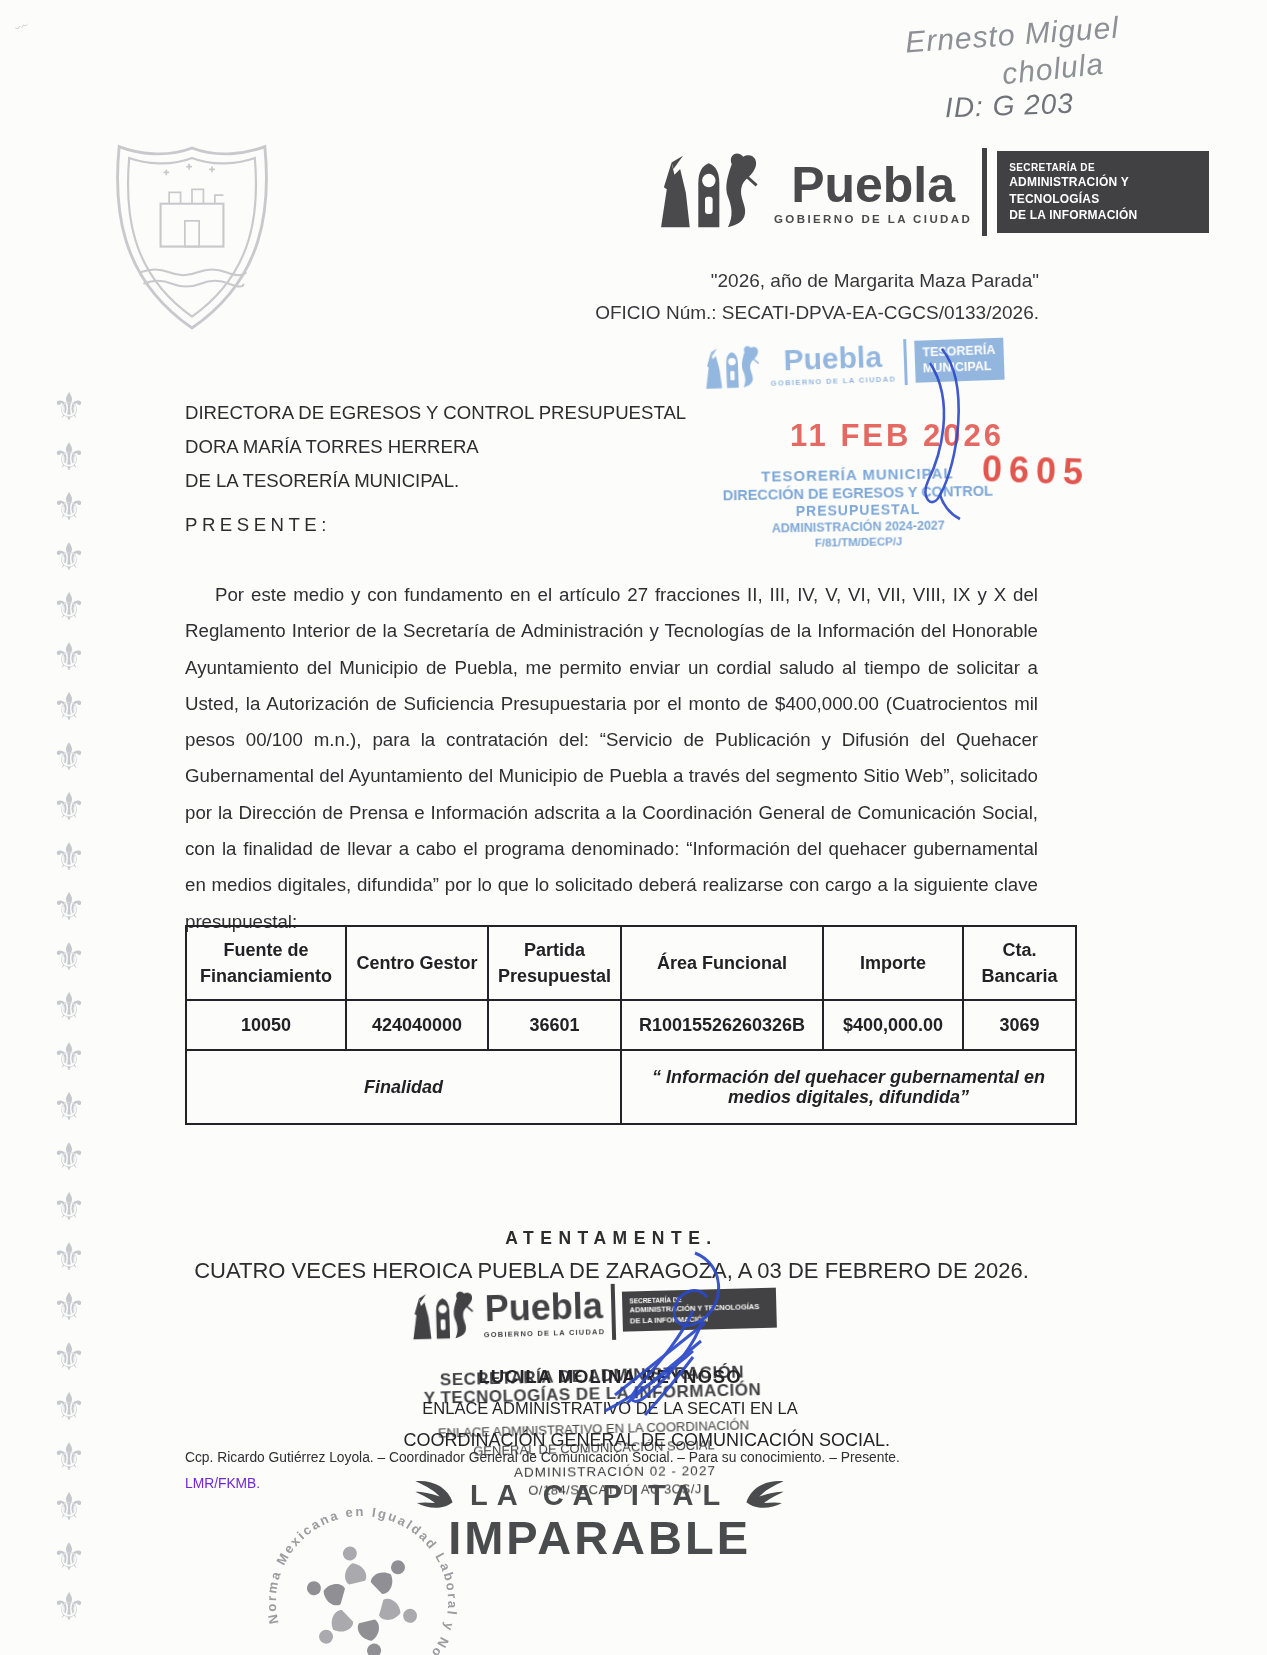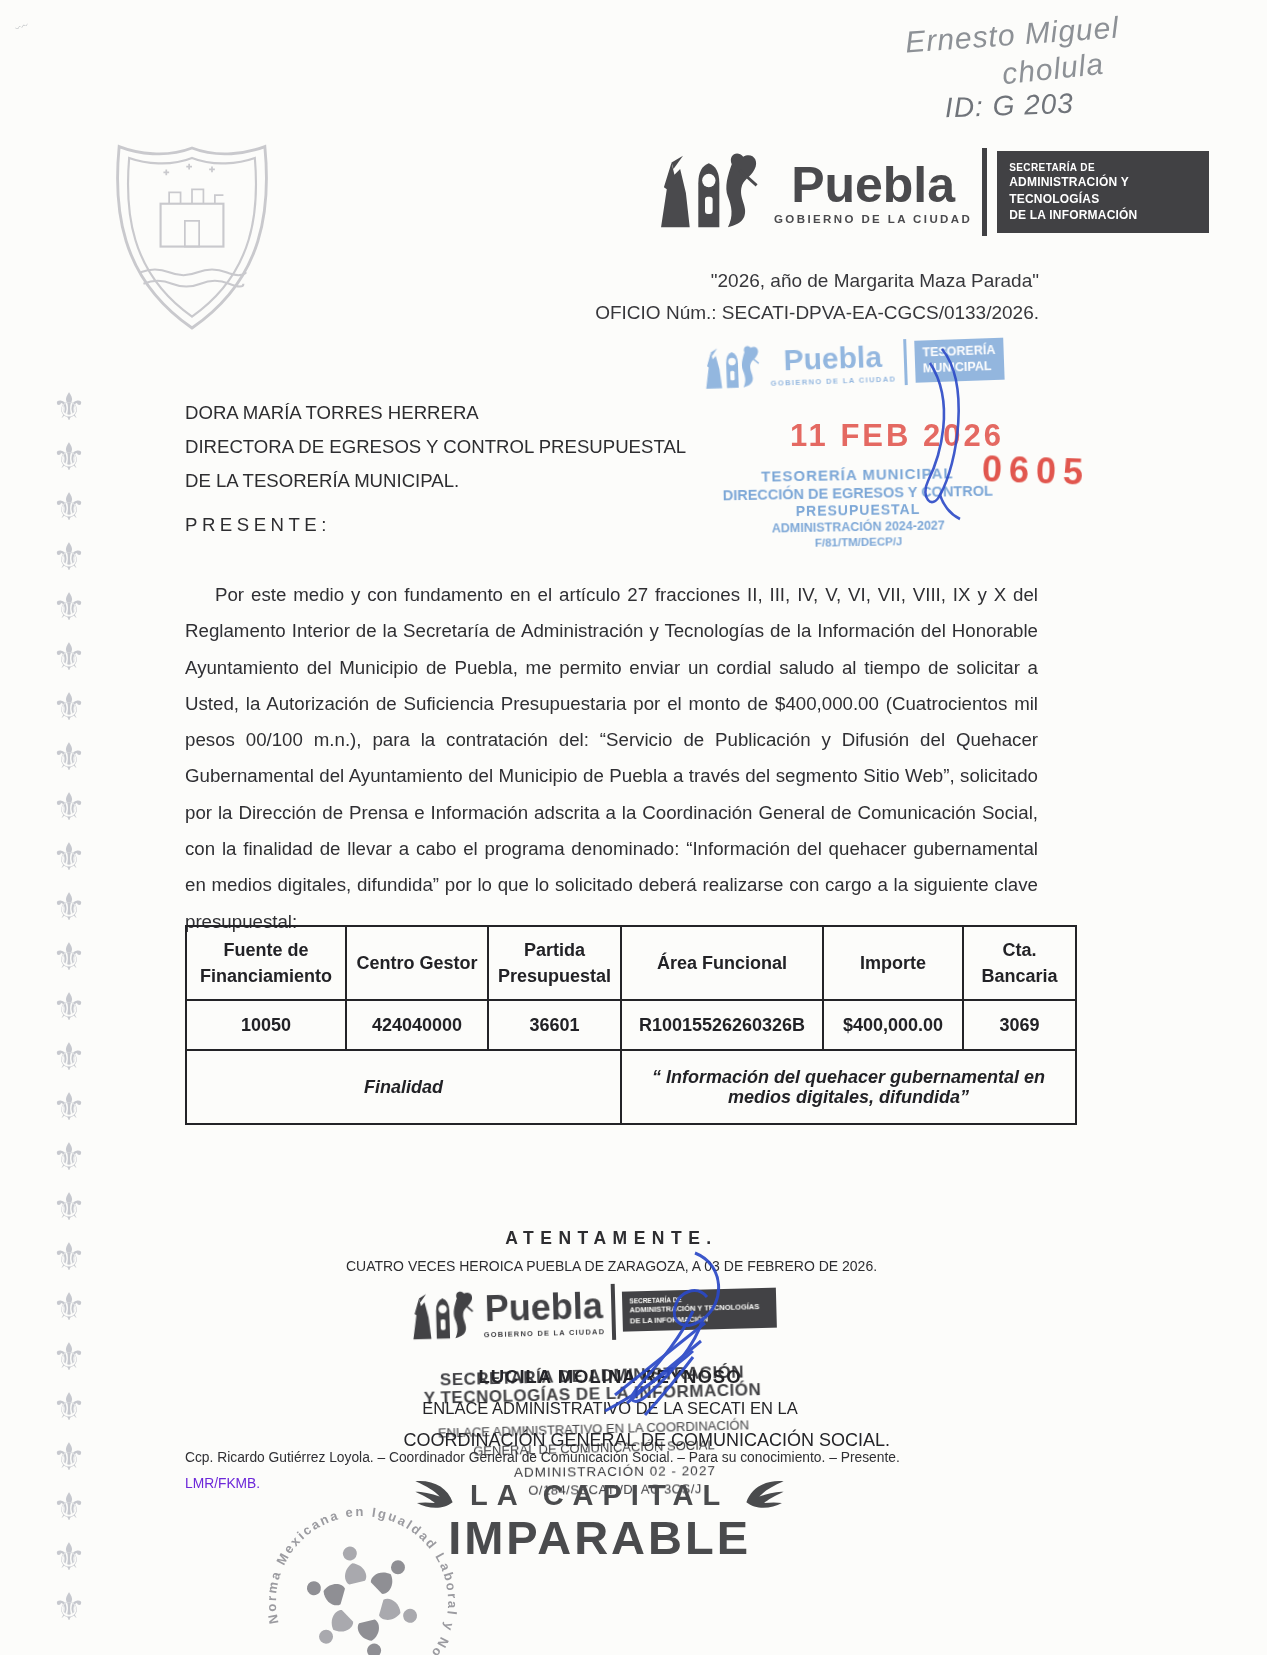--- a/index.html
+++ b/index.html
@@ -73,21 +73,21 @@
                         font-size:18px;color:#222226;padding:4px 6px;}
   .btable th{font-weight:bold;height:64px;line-height:26px;}
   .btable .vrow td{font-weight:bold;height:40px;}
   .btable .frow td{height:64px;font-style:italic;font-weight:bold;}
   .btable .frow .fval{line-height:20px;}
 
   .closing{left:185px;top:1148px;font-size:18.7px;}
 
   .salutation{left:185px;top:1228px;width:853px;text-align:center;font-size:17.5px;
               font-weight:bold;letter-spacing:6.5px;}
-  .place-date{left:185px;top:1258px;width:853px;text-align:center;font-size:14px;}
+  .place-date{left:185px;top:1258px;width:853px;text-align:center;font-size:22px;}
 
   
   .sig{left:330px;top:1280px;width:560px;height:185px;}
   .sig-stamp{position:absolute;inset:0;transform:rotate(-1.5deg) translateX(-18px);
              color:#333336;filter:blur(.3px);opacity:.92;}
   .sig-logo{position:absolute;top:4px;left:0;width:100%;display:flex;justify-content:center;
             align-items:center;gap:7px;}
   .sig-logo .brand-txt{font-size:36px;}
   .sig-logo .brand-tag{font-size:7.5px;letter-spacing:1.2px;}
   .sig-logo-bar{width:4px;height:56px;background:#333336;}
@@ -231,22 +231,22 @@
   </div>
 
   <div class="abs folio">0605</div>
 
   <svg class="abs" style="left:900px;top:345px;" width="80" height="185" viewBox="0 0 80 185" fill="none" stroke="#2b49c7" stroke-width="2.6" opacity=".9">
     <path d="M42,4 C70,38 58,118 40,150 C32,166 20,152 28,136 C40,112 56,58 30,18"></path>
     <path d="M40,150 C44,162 52,170 60,174"></path>
   </svg>
 
   <div class="abs recipient">
+    <div>DIRECTORA DE EGRESOS Y CONTROL PRESUPUESTAL</div>
     <div>DORA MARÍA TORRES HERRERA</div>
-    <div>DIRECTORA DE EGRESOS Y CONTROL PRESUPUESTAL</div>
     <div>DE LA TESORERÍA MUNICIPAL.</div>
     <div class="present">PRESENTE:</div>
   </div>
 
   <div class="abs body-par">Por este medio y con fundamento en el artículo 27 fracciones II, III, IV, V, VI, VII, VIII, IX y X del Reglamento Interior de la Secretaría de Administración y Tecnologías de la Información del Honorable Ayuntamiento del Municipio de Puebla, me permito enviar un cordial saludo al tiempo de solicitar a Usted, la Autorización de Suficiencia Presupuestaria por el monto de $400,000.00 (Cuatrocientos mil pesos 00/100 m.n.), para la contratación del: “Servicio de Publicación y Difusión del Quehacer Gubernamental del Ayuntamiento del Municipio de Puebla a través del segmento Sitio Web”, solicitado por la Dirección de Prensa e Información adscrita a la Coordinación General de Comunicación Social, con la finalidad de llevar a cabo el programa denominado: “Información del quehacer gubernamental en medios digitales, difundida” por lo que lo solicitado deberá realizarse con cargo a la siguiente clave presupuestal:</div>
 
   <table class="abs btable">
     <colgroup>
       <col style="width:160px">
         <col style="width:142px">

